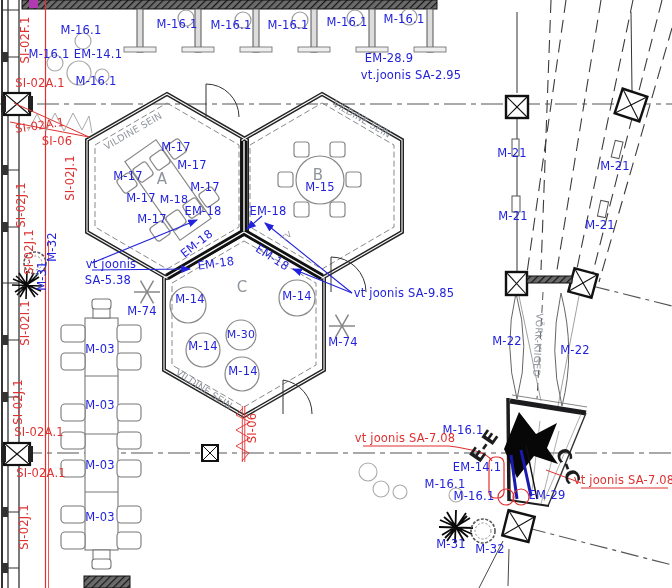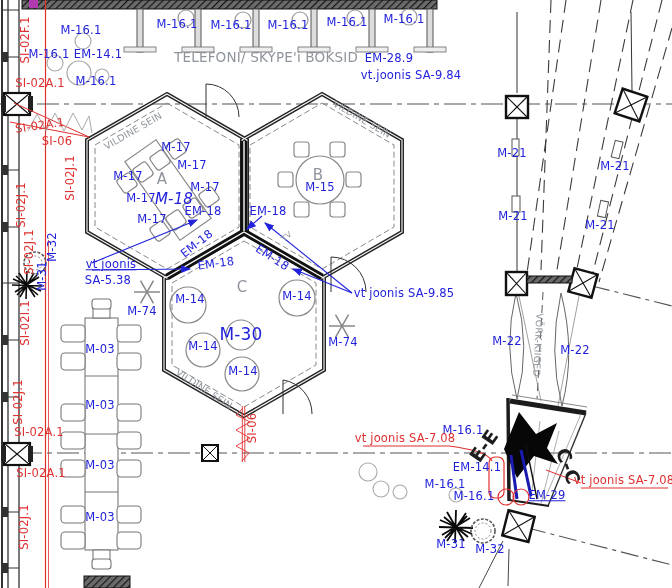--- a/index.html
+++ b/index.html
@@ -343,50 +343,49 @@
       <div class="lbl" style="left: 347px; top: 23px; color: rgb(34, 34, 221); font-size: 11.5px; transform: translate(-50%, -50%) rotate(0deg);">M-16.1</div>
       <div class="lbl" style="left: 404px; top: 20px; color: rgb(34, 34, 221); font-size: 11.5px; transform: translate(-50%, -50%) rotate(0deg);">M-16.1</div>
       <div class="lbl" style="left: 81px; top: 31px; color: rgb(34, 34, 221); font-size: 11.5px; transform: translate(-50%, -50%) rotate(0deg);">M-16.1</div>
       <div class="lbl" style="left: 49px; top: 55px; color: rgb(34, 34, 221); font-size: 11.5px; transform: translate(-50%, -50%) rotate(0deg);">M-16.1</div>
       <div class="lbl" style="left: 98px; top: 55px; color: rgb(34, 34, 221); font-size: 11.5px; transform: translate(-50%, -50%) rotate(0deg);">EM-14.1</div>
       <div class="lbl" style="left: 96px; top: 82px; color: rgb(34, 34, 221); font-size: 11.5px; transform: translate(-50%, -50%) rotate(0deg);">M-16.1</div>
       <div class="lbl" style="left: 26px; top: 40px; color: rgb(224, 49, 49); font-size: 11.5px; transform: translate(-50%, -50%) rotate(-90deg);">SI-02F.1</div>
       <div class="lbl" style="left: 40px; top: 84px; color: rgb(224, 49, 49); font-size: 11.5px; transform: translate(-50%, -50%) rotate(0deg);">SI-02A.1</div>
       <div class="lbl" style="left: 40px; top: 126px; color: rgb(224, 49, 49); font-size: 11.5px; transform: translate(-50%, -50%) rotate(-8deg);">SI-02A.1</div>
       <div class="lbl" style="left: 57px; top: 142px; color: rgb(224, 49, 49); font-size: 11.5px; transform: translate(-50%, -50%) rotate(0deg);">SI-06</div>
-      <div class="lbl" style="left: 266px; top: 58px; color: rgb(143, 148, 156); font-size: 13.5px; transform: translate(-50%, -50%) rotate(0deg);">TELEFONI/ SKYPE'i BOKSID</div>
       <div class="lbl" style="left: 389px; top: 59px; color: rgb(34, 34, 221); font-size: 11.5px; transform: translate(-50%, -50%) rotate(0deg);">EM-28.9</div>
-      <div class="lbl" style="left: 411px; top: 76px; color: rgb(34, 34, 221); font-size: 11.5px; transform: translate(-50%, -50%) rotate(0deg);">vt.joonis SA-9.84</div>
+      <div class="lbl" style="left: 411px; top: 76px; color: rgb(34, 34, 221); font-size: 11.5px; transform: translate(-50%, -50%) rotate(0deg);">vt.joonis SA-2.95</div>
       <div class="lbl" style="left: 133px; top: 131px; color: rgb(143, 148, 156); font-size: 9.5px; transform: translate(-50%, -50%) rotate(-30deg);">VILDINE SEIN</div>
       <div class="lbl" style="left: 362px; top: 119px; color: rgb(143, 148, 156); font-size: 9.5px; transform: translate(-50%, -50%) rotate(30deg);">VILDINE SEIN</div>
       <div class="lbl" style="left: 204px; top: 389px; color: rgb(143, 148, 156); font-size: 9.5px; transform: translate(-50%, -50%) rotate(33deg);">VILDINE SEIN</div>
       <div class="lbl" style="left: 162px; top: 179px; color: rgb(143, 148, 156); font-size: 15px; transform: translate(-50%, -50%) rotate(0deg);">A</div>
       <div class="lbl" style="left: 318px; top: 175px; color: rgb(143, 148, 156); font-size: 15px; transform: translate(-50%, -50%) rotate(0deg);">B</div>
       <div class="lbl" style="left: 242px; top: 287px; color: rgb(143, 148, 156); font-size: 15px; transform: translate(-50%, -50%) rotate(0deg);">C</div>
       <div class="lbl" style="left: 176px; top: 148px; color: rgb(34, 34, 221); font-size: 11.5px; transform: translate(-50%, -50%) rotate(0deg);">M-17</div>
       <div class="lbl" style="left: 192px; top: 166px; color: rgb(34, 34, 221); font-size: 11.5px; transform: translate(-50%, -50%) rotate(0deg);">M-17</div>
       <div class="lbl" style="left: 128px; top: 177px; color: rgb(34, 34, 221); font-size: 11.5px; transform: translate(-50%, -50%) rotate(0deg);">M-17</div>
       <div class="lbl" style="left: 205px; top: 188px; color: rgb(34, 34, 221); font-size: 11.5px; transform: translate(-50%, -50%) rotate(0deg);">M-17</div>
       <div class="lbl" style="left: 141px; top: 199px; color: rgb(34, 34, 221); font-size: 11.5px; transform: translate(-50%, -50%) rotate(0deg);">M-17</div>
-      <div class="lbl" style="left: 174px; top: 199px; color: rgb(34, 34, 221); font-size: 15px; transform: translate(-50%, -50%) rotate(0deg); font-style: italic;">M-18</div>
+      <div class="lbl" style="left: 174px; top: 199px; color: rgb(34, 34, 221); font-size: 11px; transform: translate(-50%, -50%) rotate(0deg);">M-18</div>
       <div class="lbl" style="left: 152px; top: 220px; color: rgb(34, 34, 221); font-size: 11.5px; transform: translate(-50%, -50%) rotate(0deg);">M-17</div>
       <div class="lbl" style="left: 320px; top: 188px; color: rgb(34, 34, 221); font-size: 11.5px; transform: translate(-50%, -50%) rotate(0deg);">M-15</div>
       <div class="lbl" style="left: 203px; top: 212px; color: rgb(34, 34, 221); font-size: 11.5px; transform: translate(-50%, -50%) rotate(0deg);">EM-18</div>
       <div class="lbl" style="left: 268px; top: 212px; color: rgb(34, 34, 221); font-size: 11.5px; transform: translate(-50%, -50%) rotate(0deg);">EM-18</div>
       <div class="lbl" style="left: 197px; top: 244px; color: rgb(34, 34, 221); font-size: 11.5px; transform: translate(-50%, -50%) rotate(-38deg);">EM-18</div>
       <div class="lbl" style="left: 216px; top: 264px; color: rgb(34, 34, 221); font-size: 11.5px; transform: translate(-50%, -50%) rotate(-8deg);">EM-18</div>
       <div class="lbl" style="left: 272px; top: 258px; color: rgb(34, 34, 221); font-size: 11.5px; transform: translate(-50%, -50%) rotate(33deg);">EM-18</div>
-      <div class="lbl" style="left: 111px; top: 265px; color: rgb(34, 34, 221); font-size: 11.5px; transform: translate(-50%, -50%) rotate(0deg); text-decoration: underline;">vt joonis</div>
+      <div class="lbl" style="left: 111px; top: 265px; color: rgb(34, 34, 221); font-size: 11.5px; transform: translate(-50%, -50%) rotate(0deg);">vt joonis</div>
       <div class="lbl" style="left: 108px; top: 281px; color: rgb(34, 34, 221); font-size: 11.5px; transform: translate(-50%, -50%) rotate(0deg);">SA-5.38</div>
       <div class="lbl" style="left: 404px; top: 294px; color: rgb(34, 34, 221); font-size: 11.5px; transform: translate(-50%, -50%) rotate(0deg);">vt joonis SA-9.85</div>
       <div class="lbl" style="left: 142px; top: 312px; color: rgb(34, 34, 221); font-size: 11.5px; transform: translate(-50%, -50%) rotate(0deg);">M-74</div>
       <div class="lbl" style="left: 343px; top: 343px; color: rgb(34, 34, 221); font-size: 11.5px; transform: translate(-50%, -50%) rotate(0deg);">M-74</div>
       <div class="lbl" style="left: 190px; top: 300px; color: rgb(34, 34, 221); font-size: 11.5px; transform: translate(-50%, -50%) rotate(0deg);">M-14</div>
       <div class="lbl" style="left: 297px; top: 297px; color: rgb(34, 34, 221); font-size: 11.5px; transform: translate(-50%, -50%) rotate(0deg);">M-14</div>
-      <div class="lbl" style="left: 241px; top: 334px; color: rgb(34, 34, 221); font-size: 17px; transform: translate(-50%, -50%) rotate(0deg);">M-30</div>
+      <div class="lbl" style="left: 241px; top: 334px; color: rgb(34, 34, 221); font-size: 11px; transform: translate(-50%, -50%) rotate(0deg);">M-30</div>
       <div class="lbl" style="left: 203px; top: 347px; color: rgb(34, 34, 221); font-size: 11.5px; transform: translate(-50%, -50%) rotate(0deg);">M-14</div>
       <div class="lbl" style="left: 243px; top: 372px; color: rgb(34, 34, 221); font-size: 11.5px; transform: translate(-50%, -50%) rotate(0deg);">M-14</div>
       <div class="lbl" style="left: 100px; top: 350px; color: rgb(34, 34, 221); font-size: 11.5px; transform: translate(-50%, -50%) rotate(0deg);">M-03</div>
       <div class="lbl" style="left: 100px; top: 406px; color: rgb(34, 34, 221); font-size: 11.5px; transform: translate(-50%, -50%) rotate(0deg);">M-03</div>
       <div class="lbl" style="left: 100px; top: 466px; color: rgb(34, 34, 221); font-size: 11.5px; transform: translate(-50%, -50%) rotate(0deg);">M-03</div>
       <div class="lbl" style="left: 100px; top: 518px; color: rgb(34, 34, 221); font-size: 11.5px; transform: translate(-50%, -50%) rotate(0deg);">M-03</div>
       <div class="lbl" style="left: 71px; top: 178px; color: rgb(224, 49, 49); font-size: 11.5px; transform: translate(-50%, -50%) rotate(-90deg);">SI-02J.1</div>
       <div class="lbl" style="left: 22px; top: 205px; color: rgb(224, 49, 49); font-size: 11.5px; transform: translate(-50%, -50%) rotate(-90deg);">SI-02J.1</div>
       <div class="lbl" style="left: 30px; top: 252px; color: rgb(224, 49, 49); font-size: 11.5px; transform: translate(-50%, -50%) rotate(-90deg);">SI-02J.1</div>
       <div class="lbl" style="left: 26px; top: 323px; color: rgb(224, 49, 49); font-size: 11.5px; transform: translate(-50%, -50%) rotate(-90deg);">SI-02I.1</div>
@@ -401,21 +400,21 @@
       <div class="lbl" style="left: 615px; top: 167px; color: rgb(34, 34, 221); font-size: 11.5px; transform: translate(-50%, -50%) rotate(0deg);">M-21</div>
       <div class="lbl" style="left: 513px; top: 217px; color: rgb(34, 34, 221); font-size: 11.5px; transform: translate(-50%, -50%) rotate(0deg);">M-21</div>
       <div class="lbl" style="left: 600px; top: 226px; color: rgb(34, 34, 221); font-size: 11.5px; transform: translate(-50%, -50%) rotate(0deg);">M-21</div>
       <div class="lbl" style="left: 507px; top: 342px; color: rgb(34, 34, 221); font-size: 11.5px; transform: translate(-50%, -50%) rotate(0deg);">M-22</div>
       <div class="lbl" style="left: 575px; top: 351px; color: rgb(34, 34, 221); font-size: 11.5px; transform: translate(-50%, -50%) rotate(0deg);">M-22</div>
       <div class="lbl" style="left: 538px; top: 345px; color: rgb(143, 148, 156); font-size: 9.5px; transform: translate(-50%, -50%) rotate(93deg);">VÕRK-KIIGED</div>
       <div class="lbl" style="left: 463px; top: 431px; color: rgb(34, 34, 221); font-size: 11.5px; transform: translate(-50%, -50%) rotate(0deg);">M-16.1</div>
       <div class="lbl" style="left: 477px; top: 468px; color: rgb(34, 34, 221); font-size: 11.5px; transform: translate(-50%, -50%) rotate(0deg);">EM-14.1</div>
       <div class="lbl" style="left: 445px; top: 485px; color: rgb(34, 34, 221); font-size: 11.5px; transform: translate(-50%, -50%) rotate(0deg);">M-16.1</div>
       <div class="lbl" style="left: 474px; top: 497px; color: rgb(34, 34, 221); font-size: 11.5px; transform: translate(-50%, -50%) rotate(0deg);">M-16.1</div>
-      <div class="lbl" style="left: 547px; top: 496px; color: rgb(34, 34, 221); font-size: 11.5px; transform: translate(-50%, -50%) rotate(0deg); text-decoration: underline;">EM-29</div>
+      <div class="lbl" style="left: 547px; top: 496px; color: rgb(34, 34, 221); font-size: 11.5px; transform: translate(-50%, -50%) rotate(0deg);">EM-29</div>
       <div class="lbl" style="left: 405px; top: 439px; color: rgb(224, 49, 49); font-size: 11.5px; transform: translate(-50%, -50%) rotate(0deg);">vt joonis SA-7.08</div>
       <div class="lbl" style="left: 624px; top: 481px; color: rgb(224, 49, 49); font-size: 11.5px; transform: translate(-50%, -50%) rotate(0deg);">vt joonis SA-7.08</div>
       <div class="lbl" style="left: 484px; top: 446px; color: rgb(28, 28, 30); font-size: 19px; font-weight: 700; transform: translate(-50%, -50%) rotate(-55deg);">E-E</div>
       <div class="lbl" style="left: 568px; top: 466px; color: rgb(28, 28, 30); font-size: 19px; font-weight: 700; transform: translate(-50%, -50%) rotate(70deg);">C-C</div>
       <div class="lbl" style="left: 451px; top: 545px; color: rgb(34, 34, 221); font-size: 11.5px; transform: translate(-50%, -50%) rotate(0deg);">M-31</div>
       <div class="lbl" style="left: 490px; top: 550px; color: rgb(34, 34, 221); font-size: 11.5px; transform: translate(-50%, -50%) rotate(0deg);">M-32</div>
       <div class="lbl" style="left: 287px; top: 237px; color: rgb(143, 148, 156); font-size: 8px; transform: translate(-50%, -50%) rotate(-38deg);">TV</div>
     </div>
 </div>
 

